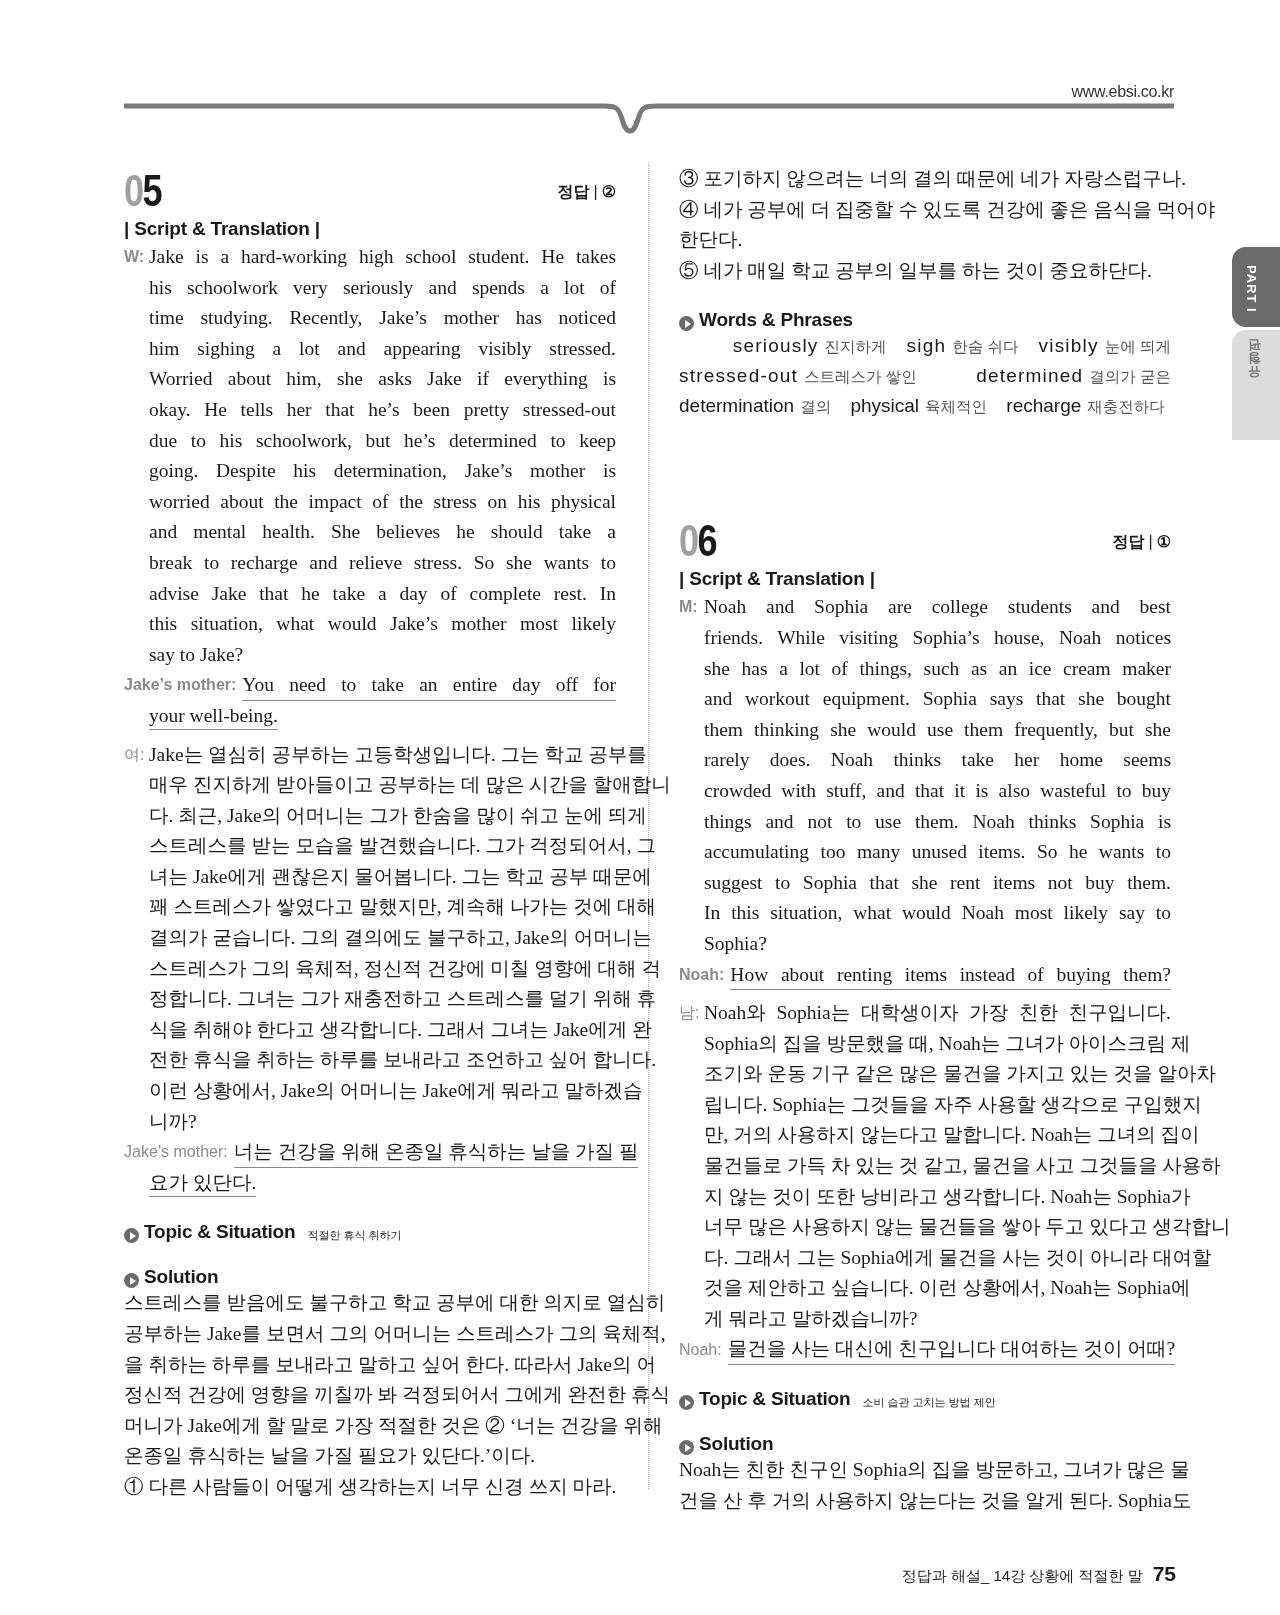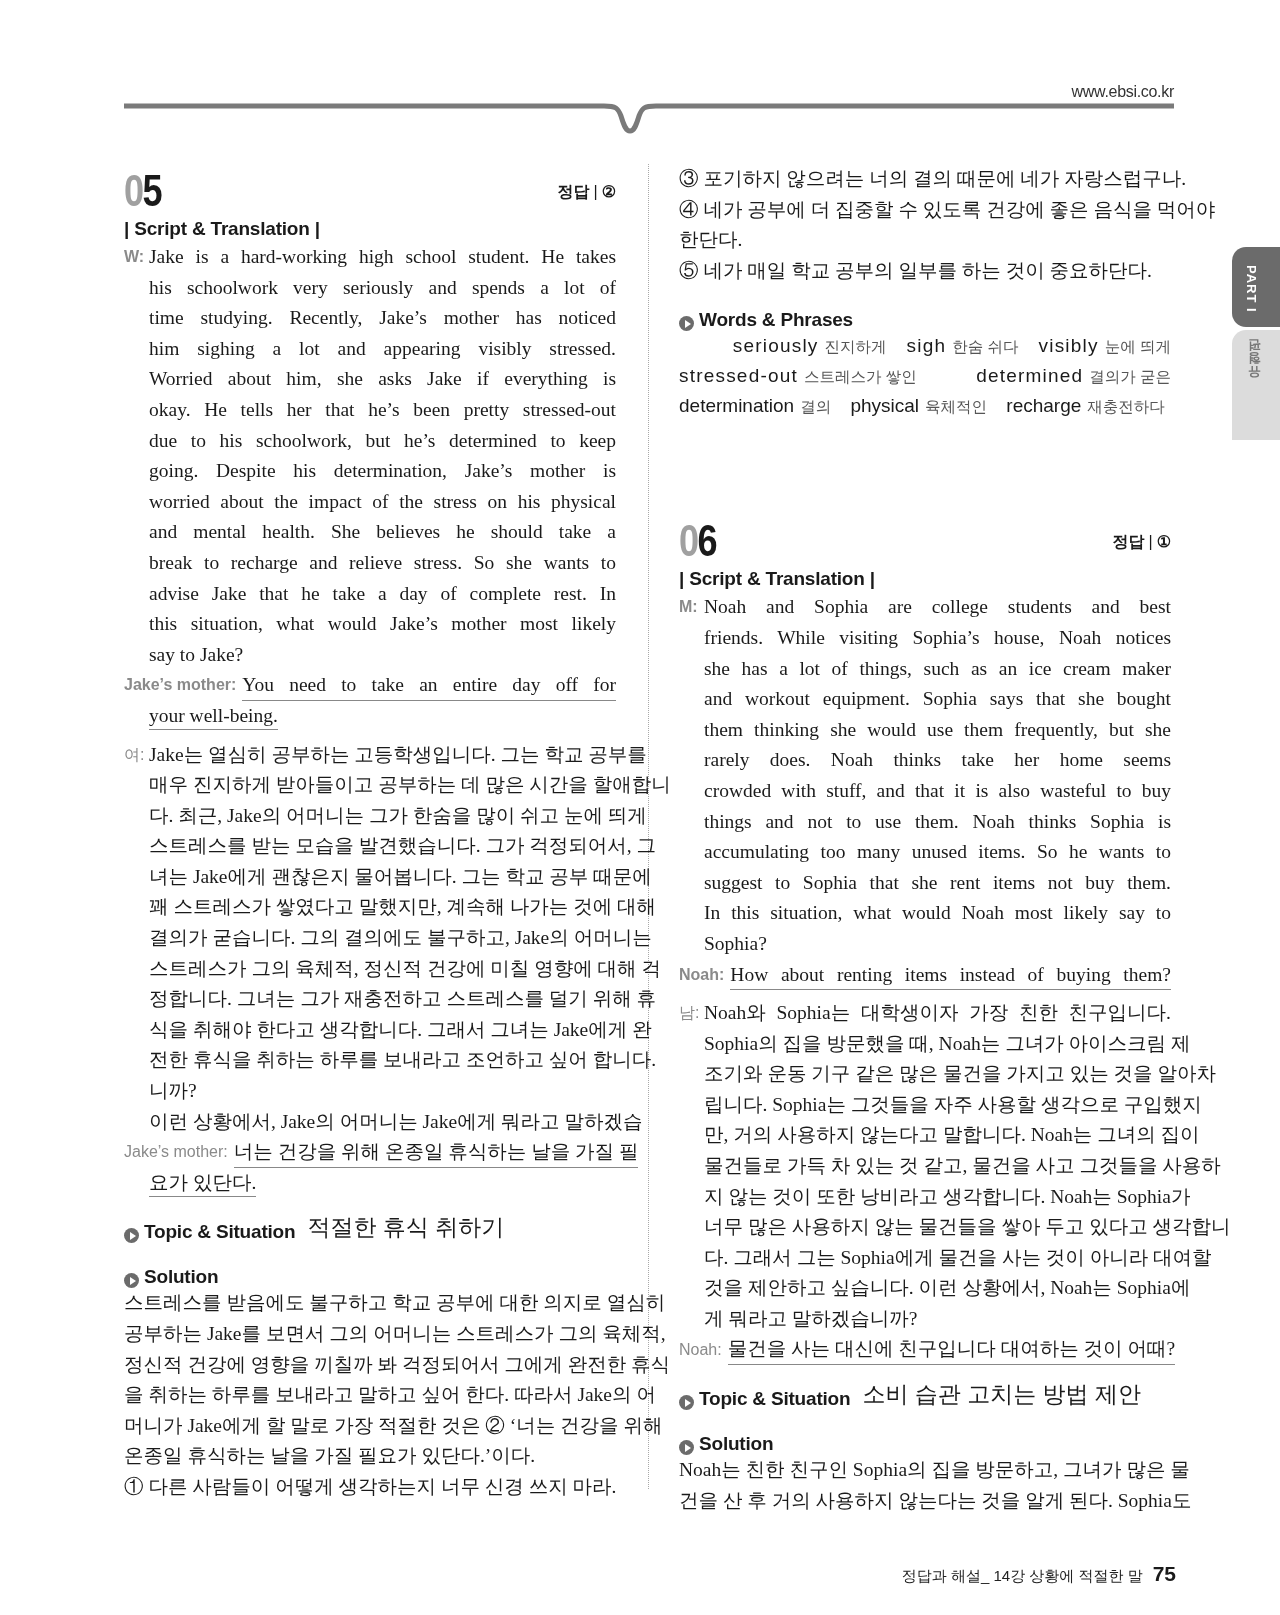--- a/index.html
+++ b/index.html
@@ -40,21 +40,21 @@
   .spk-wide { width: auto; padding-right: 6px; text-align: right; }
   .spk-light { font-weight: normal; }
   .grow { flex: 1 1 auto; text-align: justify; text-align-last: justify; }
   .ul { border-bottom: 1.5px solid #888; }
   .ul-inline { display: inline-block; border-bottom: 1.5px solid #888; line-height: 27px; }
 
   .bullet-head { display: flex; align-items: flex-end; margin-top: 14px; height: 31px; }
   .bullet-icon { width: 15px; height: 15px; border-radius: 50%; background: #6b6b6b; position: relative; margin-right: 5px; flex: 0 0 auto; }
   .bullet-icon::after { content: ""; position: absolute; left: 5.5px; top: 3.5px; border-left: 6px solid #fff; border-top: 4px solid transparent; border-bottom: 4px solid transparent; }
   .bullet-title { font-size: 19px; font-weight: bold; letter-spacing: -0.2px; }
-  .bullet-desc { font-size: 23px; margin-left: 12px; }
+  .bullet-desc { font-size: 11px; margin-left: 12px; }
 
   .kline { font-size: 19px; line-height: 30px; height: 30px; white-space: nowrap; }
   .words .w { font-family: "Liberation Sans", "DejaVu Sans", sans-serif; font-size: 19px; letter-spacing: 1.2px; }
   .words .wn { letter-spacing: 0; }
   .words .m { font-size: 15.5px; color: #555; margin-left: 6px; }
   .words .item { margin-right: 20px; }
   .words .line3 .item { margin-right: 14px; }
 
   .footer { position: absolute; right: 104px; top: 1562px; display: flex; align-items: baseline; }
   .footer .ftext { font-size: 15px; color: #222; }
@@ -117,43 +117,43 @@
     <div class="line indent">매우 진지하게 받아들이고 공부하는 데 많은 시간을 할애합니</div>
     <div class="line indent">다. 최근, Jake의 어머니는 그가 한숨을 많이 쉬고 눈에 띄게</div>
     <div class="line indent">스트레스를 받는 모습을 발견했습니다. 그가 걱정되어서, 그</div>
     <div class="line indent">녀는 Jake에게 괜찮은지 물어봅니다. 그는 학교 공부 때문에</div>
     <div class="line indent">꽤 스트레스가 쌓였다고 말했지만, 계속해 나가는 것에 대해</div>
     <div class="line indent">결의가 굳습니다. 그의 결의에도 불구하고, Jake의 어머니는</div>
     <div class="line indent">스트레스가 그의 육체적, 정신적 건강에 미칠 영향에 대해 걱</div>
     <div class="line indent">정합니다. 그녀는 그가 재충전하고 스트레스를 덜기 위해 휴</div>
     <div class="line indent">식을 취해야 한다고 생각합니다. 그래서 그녀는 Jake에게 완</div>
     <div class="line indent">전한 휴식을 취하는 하루를 보내라고 조언하고 싶어 합니다.</div>
+    <div class="line indent">이런 상황에서, Jake의 어머니는 Jake에게 뭐라고 말하겠습</div>
     <div class="line indent" style="text-align-last:left">니까?</div>
-    <div class="line indent">이런 상황에서, Jake의 어머니는 Jake에게 뭐라고 말하겠습</div>
     <div class="speaker-line">
         <span class="spk spk-wide spk-light">Jake’s mother:</span>
         <span class="grow ul">너는 건강을 위해 온종일 휴식하는 날을 가질 필</span>
       </div>
     <div class="line indent" style="text-align-last:left"><span class="ul-inline">요가 있단다.</span></div>
   </div>
 
   <div class="bullet-head sans">
     <span class="bullet-icon"></span>
     <span class="bullet-title">Topic &amp; Situation</span>
     <span class="bullet-desc">적절한 휴식 취하기</span>
   </div>
   <div class="bullet-head sans">
     <span class="bullet-icon"></span>
     <span class="bullet-title">Solution</span>
   </div>
   <div class="serif">
     <div class="line">스트레스를 받음에도 불구하고 학교 공부에 대한 의지로 열심히</div>
     <div class="line">공부하는 Jake를 보면서 그의 어머니는 스트레스가 그의 육체적,</div>
+    <div class="line">을 취하는 하루를 보내라고 말하고 싶어 한다. 따라서 Jake의 어</div>
     <div class="line">정신적 건강에 영향을 끼칠까 봐 걱정되어서 그에게 완전한 휴식</div>
-    <div class="line">을 취하는 하루를 보내라고 말하고 싶어 한다. 따라서 Jake의 어</div>
     <div class="line">머니가 Jake에게 할 말로 가장 적절한 것은 ② ‘너는 건강을 위해</div>
     <div class="line" style="text-align-last:left">온종일 휴식하는 날을 가질 필요가 있단다.’이다.</div>
     <div class="line" style="text-align-last:left">① 다른 사람들이 어떻게 생각하는지 너무 신경 쓰지 마라.</div>
   </div>
 </div>
 
 <div class="col col-right">
   <div class="serif">
     <div class="line" style="text-align-last:left">③ 포기하지 않으려는 너의 결의 때문에 네가 자랑스럽구나.</div>
     <div class="line">④ 네가 공부에 더 집중할 수 있도록 건강에 좋은 음식을 먹어야</div>

